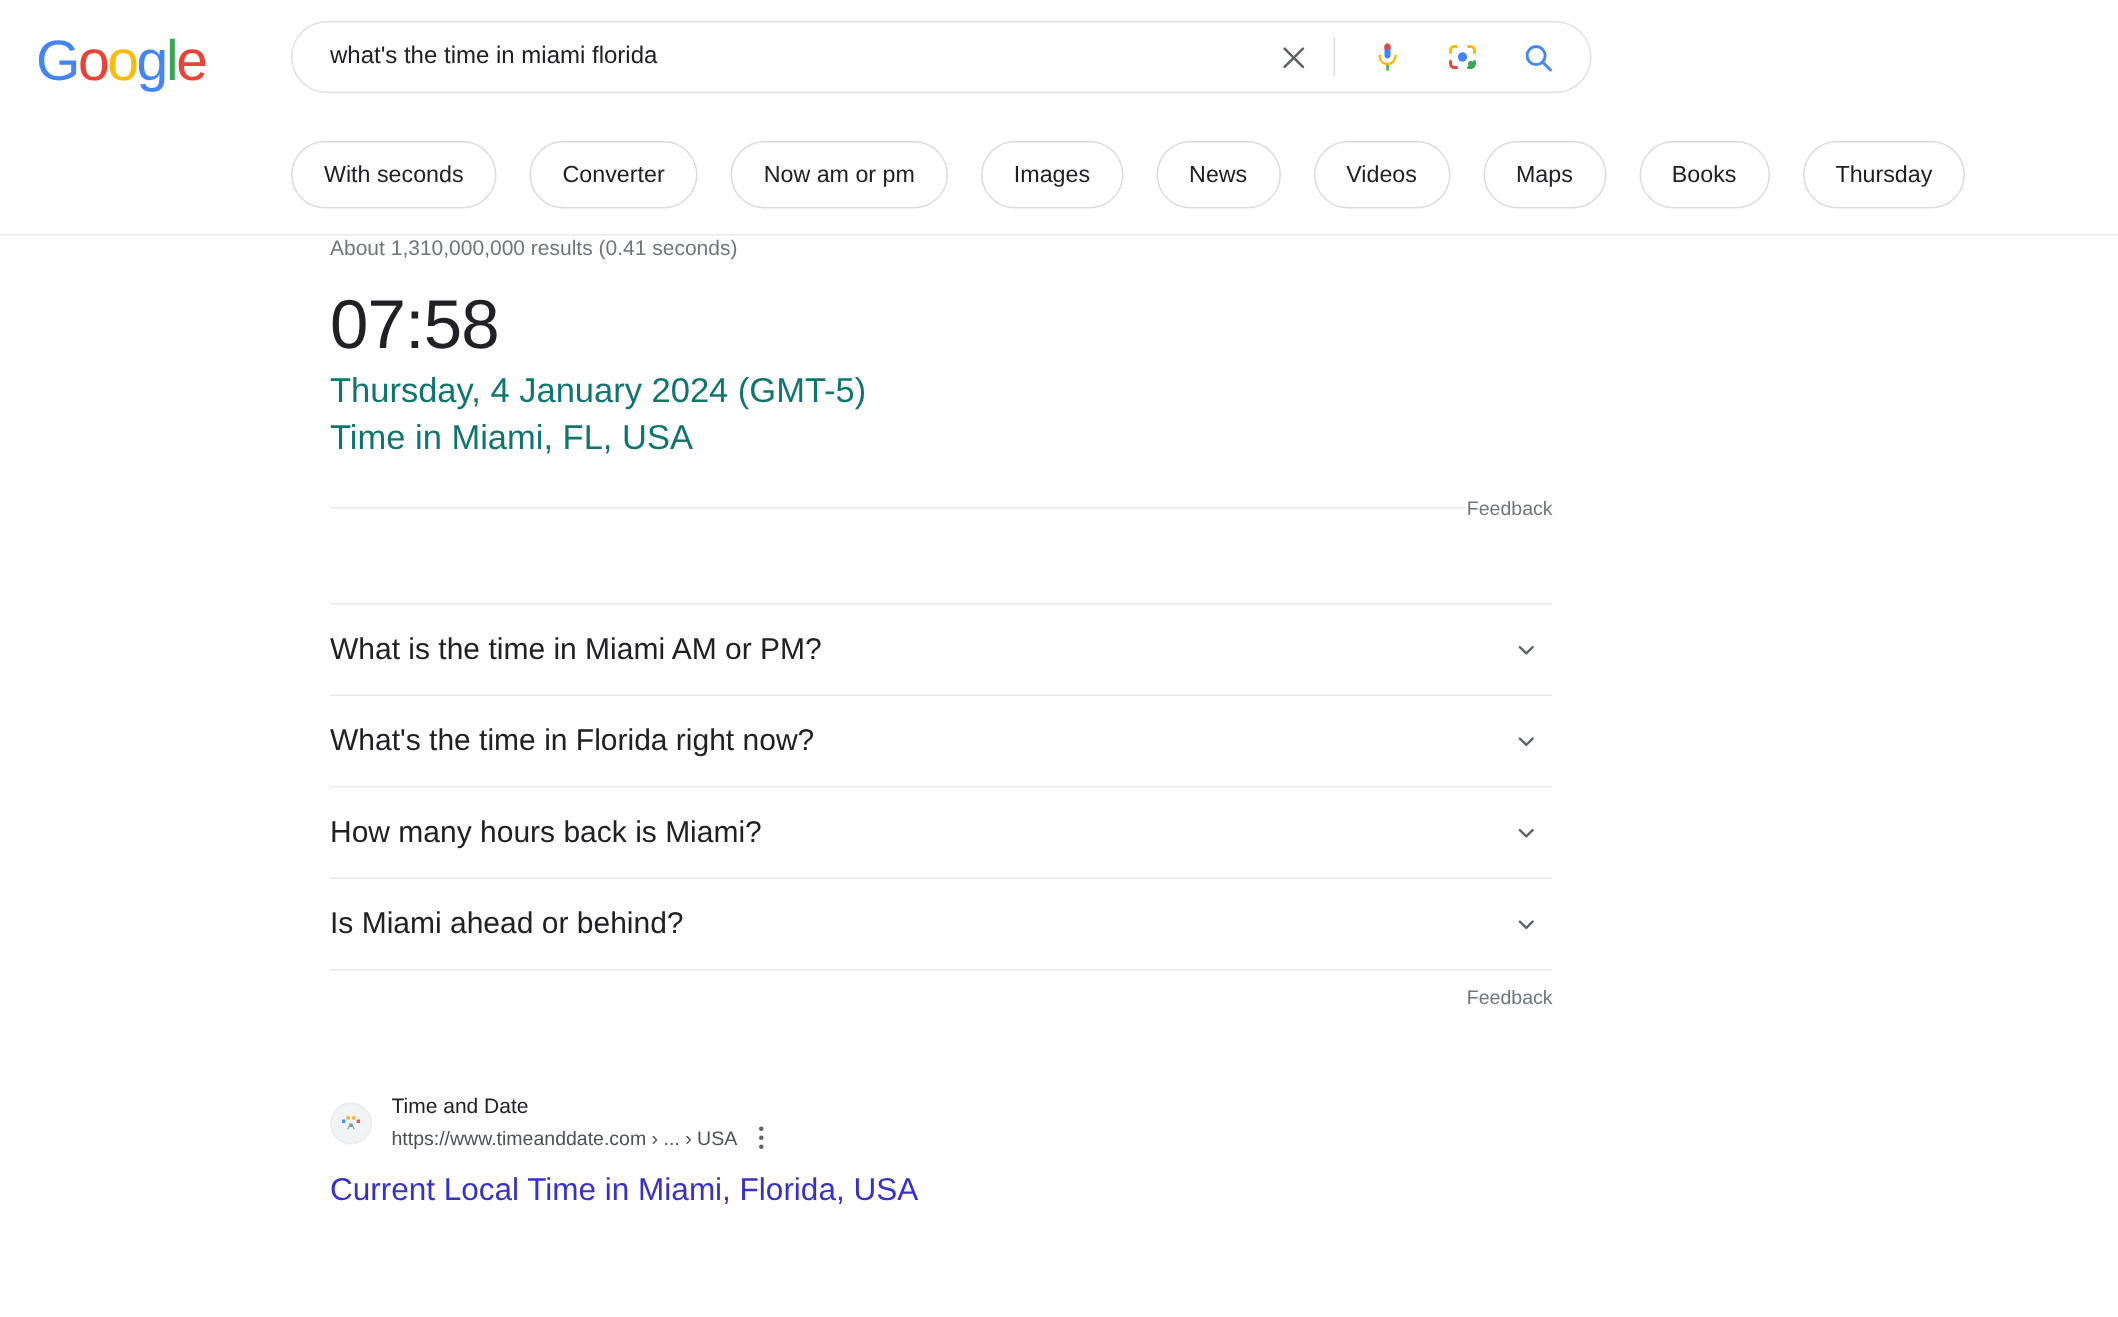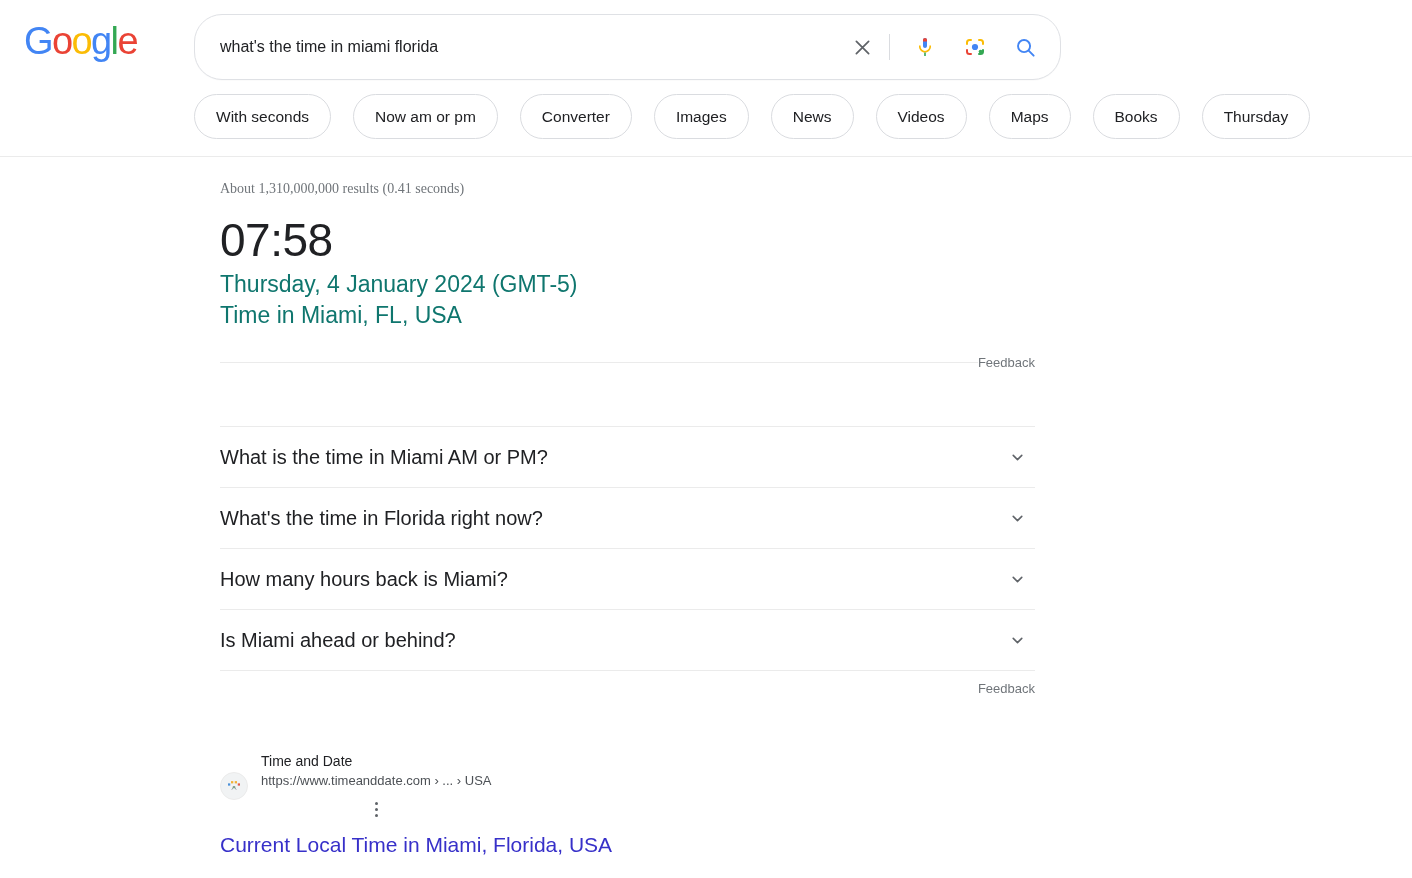--- a/index.html
+++ b/index.html
@@ -37,21 +37,21 @@
   .l-b { color: #4285f4; }
   .l-r { color: #ea4335; }
   .l-y { color: #fbbc05; }
   .l-g { color: #34a853; }
 
   .searchbar {
     position: absolute;
     left: 194px;
     top: 14px;
     width: 867px;
-    height: 66px;
+    height: 48px;
     border: 1px solid #dfe1e5;
     border-radius: 28px;
     background: #fff;
     display: flex;
     align-items: center;
     box-shadow: 0 1px 1px rgba(0,0,0,0.02);
   }
   .search-input {
     border: none;
     outline: none;
@@ -102,22 +102,20 @@
   }
 
   
   .main {
     position: relative;
     padding-left: 220px;
   }
   .results-count {
     font-size: 14px;
     color: #70757a;
-    margin-top: 24px;
-    font-family: Liberation Serif, serif;
   }
   .answer-time {
     font-size: 46px;
     font-weight: 400;
     color: #202124;
     margin-top: 17px;
     line-height: 52px;
     letter-spacing: -0.5px;
   }
   .answer-sub {
@@ -228,21 +226,20 @@
   .site-name {
     font-size: 14px;
     color: #202124;
     line-height: 19px;
   }
   .url-line {
     display: flex;
     align-items: center;
     gap: 9px;
     margin-top: 1px;
-    flex-direction: column;
   }
   .url-text {
     font-size: 13px;
     color: #4d5156;
     line-height: 18px;
   }
   .result-title {
     font-size: 21px;
     line-height: 27px;
     color: #3730c9;
@@ -293,22 +290,22 @@
     <div class="sb-icon magnifier-icon">
       <svg width="23" height="23" viewBox="0 0 24 24">
         <circle cx="10.5" cy="10.5" r="6.3" stroke="#4285f4" stroke-width="2" fill="none"></circle>
         <path d="M15.3 15.3 L20.5 20.5" stroke="#4285f4" stroke-width="2" stroke-linecap="round"></path>
       </svg>
     </div>
   </div>
 
   <div class="chips">
     <div class="chip">With seconds</div>
+    <div class="chip">Converter</div>
     <div class="chip">Now am or pm</div>
-    <div class="chip">Converter</div>
     <div class="chip">Images</div>
     <div class="chip">News</div>
     <div class="chip">Videos</div>
     <div class="chip">Maps</div>
     <div class="chip">Books</div>
     <div class="chip">Thursday</div>
   </div>
 </div>
 
 <div class="main">

